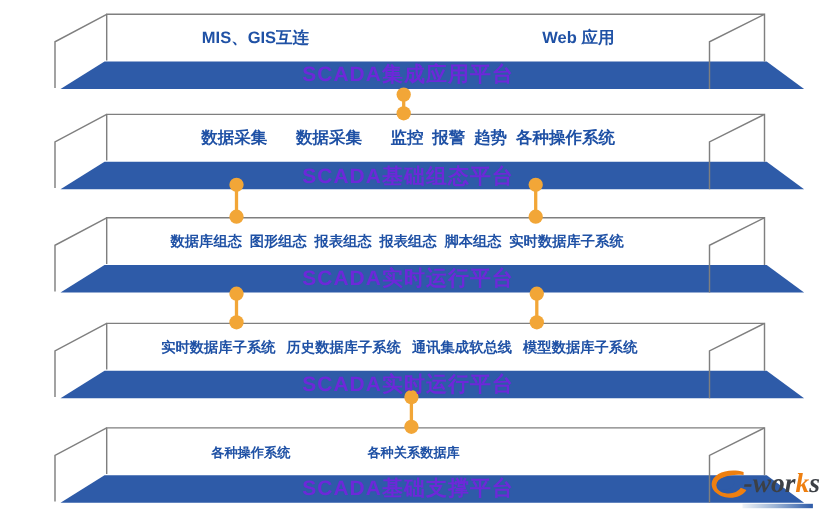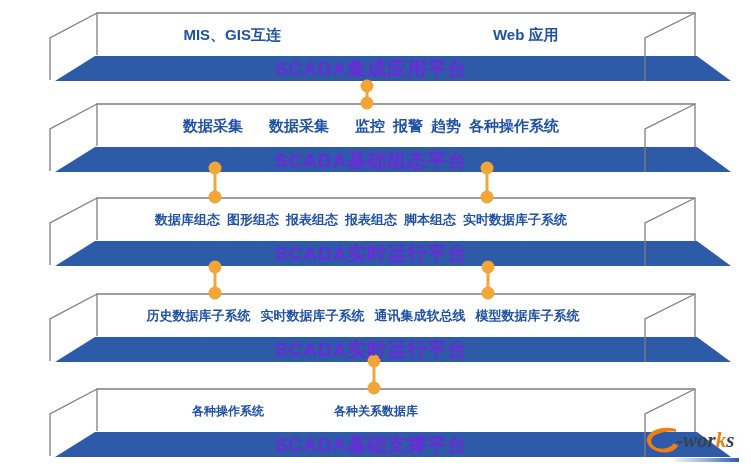--- a/index.html
+++ b/index.html
@@ -29,21 +29,21 @@
   .banner-2{top:148px;}
   .banner-3{top:241px;}
   .banner-4{top:337px;}
   .banner-5{top:432px;}
   #logo{
     position:absolute;right:6px;bottom:4px;width:100px;height:42px;
   }
   #logo .row{position:absolute;left:0;top:2px;display:flex;align-items:center;}
   #logo .wordmark{
     font-family:"Liberation Serif","DejaVu Serif",serif;font-style:italic;font-weight:bold;
-    font-size:21px;color:#3c4046;margin-left:-3px;letter-spacing:0px;white-space:nowrap;
+    font-size:25px;color:#3c4046;margin-left:-3px;letter-spacing:0px;white-space:nowrap;
   }
   #logo .wordmark .k{color:#ee7f10;}
   #logo .bar{
     position:absolute;left:30px;bottom:3px;width:64px;height:4px;
     background:linear-gradient(90deg,#eef2f7 0%,#9fb6d6 45%,#2e5ba8 100%);
   }
 </style>
 </head>
 <body>
 
@@ -138,22 +138,22 @@
     <span>数据库组态</span>
     <span>图形组态</span>
     <span>报表组态</span>
     <span>报表组态</span>
     <span>脚本组态</span>
     <span>实时数据库子系统</span>
   </div>
   <div class="banner banner-3">SCADA实时运行平台</div>
 
   <div class="labels labels-4">
+    <span>实时数据库子系统</span>
     <span>历史数据库子系统</span>
-    <span>实时数据库子系统</span>
     <span>通讯集成软总线</span>
     <span>模型数据库子系统</span>
   </div>
   <div class="banner banner-4">SCADA实时运行平台</div>
 
   <div class="labels labels-5">
     <span>各种操作系统</span>
     <span>各种关系数据库</span>
   </div>
   <div class="banner banner-5">SCADA基础支撑平台</div>

